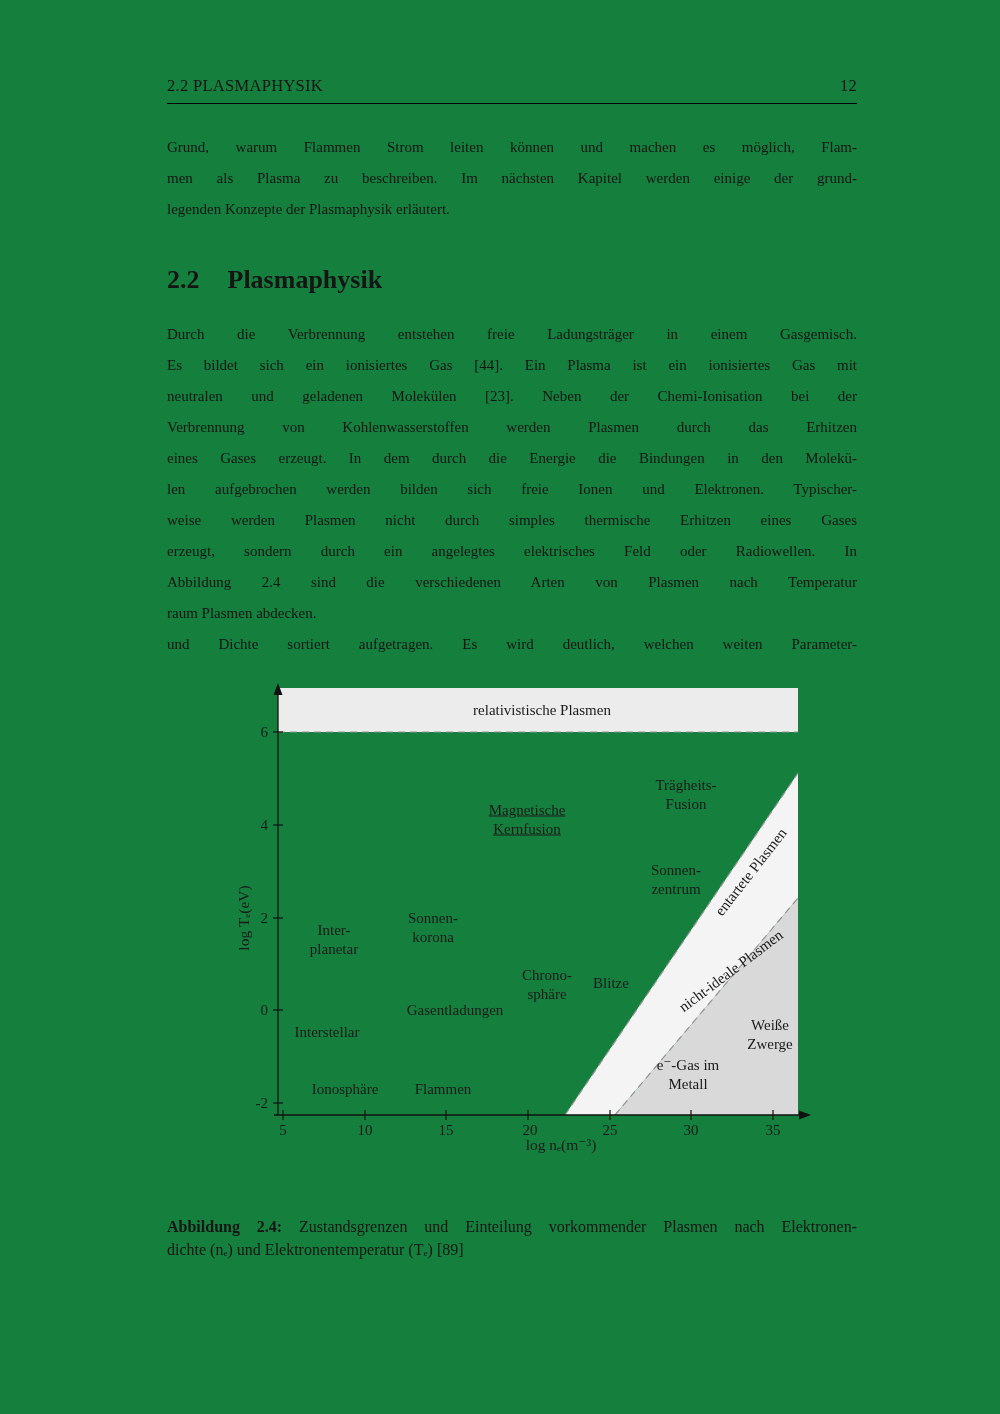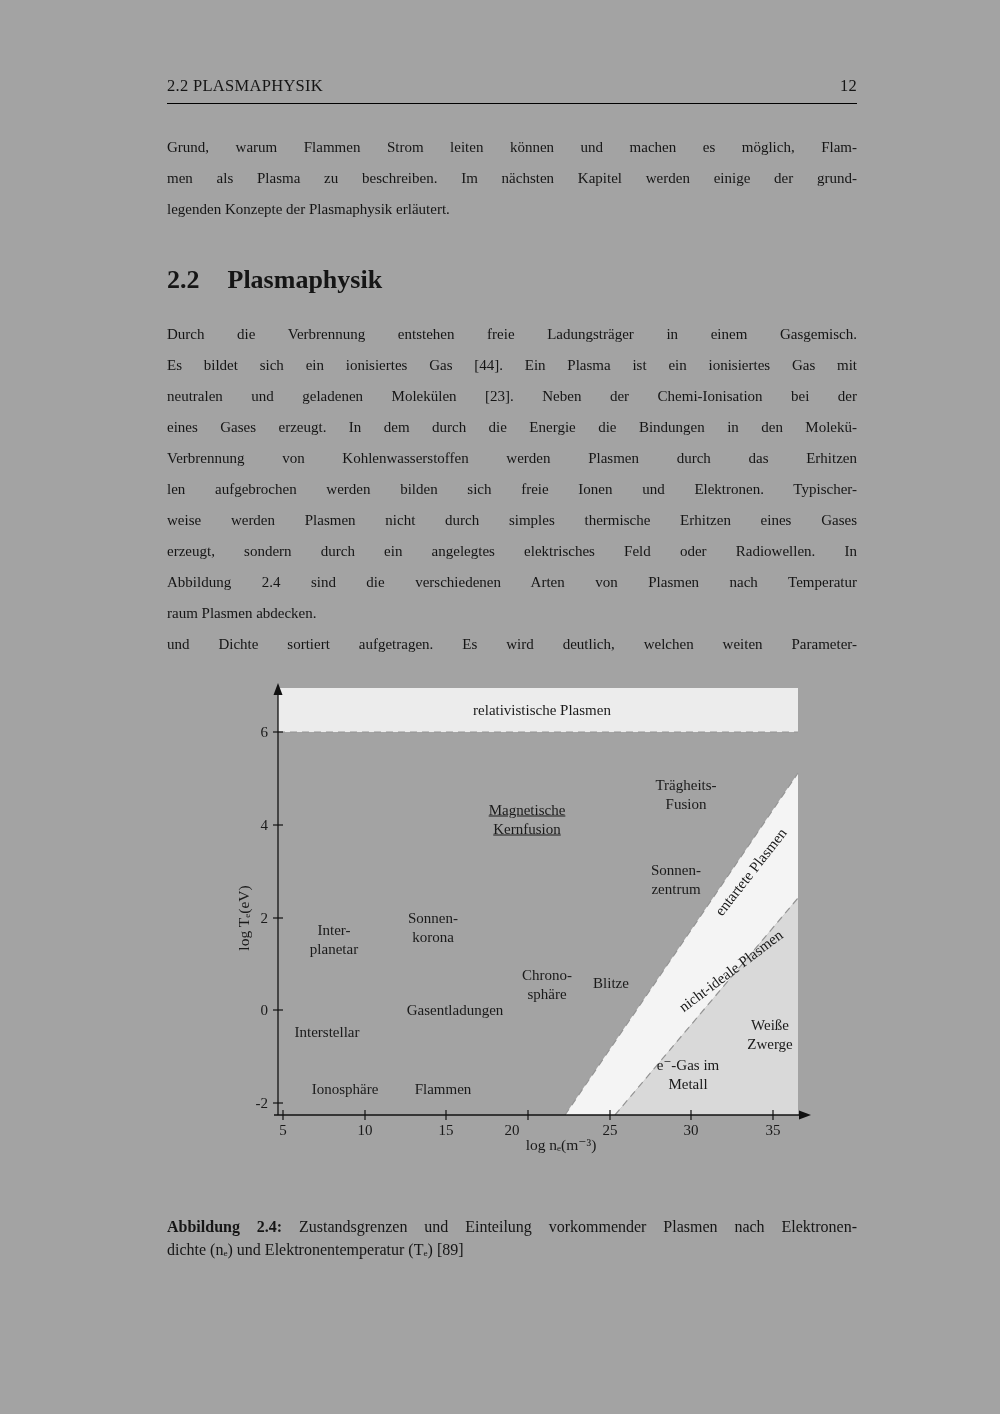--- a/index.html
+++ b/index.html
@@ -2,21 +2,21 @@
 <html><head>
 <meta charset="utf-8">
 <style>
   * { margin: 0; padding: 0; box-sizing: border-box; }
   html, body { background: #ffffff; }
   body {
     width: 1000px; height: 1414px;
     font-family: "Liberation Serif", "DejaVu Serif", serif;
     color: #151515;
   }
-  .page { position: relative; width: 1000px; height: 1414px; background: #a3a3a3; overflow: hidden; }
+  .page { position: relative; width: 1000px; height: 1414px; background: #15803d; overflow: hidden; }
   .content { position: absolute; left: 167px; top: 76px; width: 690px; }
 
   .running-header { display: flex; justify-content: space-between; font-size: 16.5px; letter-spacing: 0.3px; }
   .header-rule { border-top: 1.2px solid #000; margin-top: 7px; }
 
   .para { margin-top: 28px; }
   .line {
     font-size: 15px; line-height: 31px;
     text-align: justify; text-align-last: justify;
     white-space: normal;
@@ -72,22 +72,22 @@
     </div>
 
     <div class="section-heading">
       <span class="sec-num">2.2</span><span class="sec-title">Plasmaphysik</span>
     </div>
 
     <div class="para body">
       <div class="line">Durch die Verbrennung entstehen freie Ladungsträger in einem Gasgemisch.</div>
       <div class="line">Es bildet sich ein ionisiertes Gas [44]. Ein Plasma ist ein ionisiertes Gas mit</div>
       <div class="line">neutralen und geladenen Molekülen [23]. Neben der Chemi-Ionisation bei der</div>
+      <div class="line">Verbrennung von Kohlenwasserstoffen werden Plasmen durch das Erhitzen</div>
       <div class="line">eines Gases erzeugt. In dem durch die Energie die Bindungen in den Molekü-</div>
-      <div class="line">Verbrennung von Kohlenwasserstoffen werden Plasmen durch das Erhitzen</div>
       <div class="line">len aufgebrochen werden bilden sich freie Ionen und Elektronen. Typischer-</div>
       <div class="line">weise werden Plasmen nicht durch simples thermische Erhitzen eines Gases</div>
       <div class="line">erzeugt, sondern durch ein angelegtes elektrisches Feld oder Radiowellen. In</div>
       <div class="line">Abbildung 2.4 sind die verschiedenen Arten von Plasmen nach Temperatur</div>
       <div class="line last">raum Plasmen abdecken.</div>
       <div class="line">und Dichte sortiert aufgetragen. Es wird deutlich, welchen weiten Parameter-</div>
     </div>
 
     <div class="figure">
       <svg width="600" height="480" viewBox="0 0 600 480">
@@ -186,21 +186,21 @@
 
       <div class="ytick" style="left:38px; top:52px;">6</div>
       <div class="ytick" style="left:38px; top:145px;">4</div>
       <div class="ytick" style="left:38px; top:238px;">2</div>
       <div class="ytick" style="left:38px; top:330px;">0</div>
       <div class="ytick" style="left:38px; top:423px;">-2</div>
 
       <div class="tick" style="left:53px; top:450px;">5</div>
       <div class="tick" style="left:135px; top:450px;">10</div>
       <div class="tick" style="left:216px; top:450px;">15</div>
-      <div class="tick" style="left:282px; top:450px;">20</div>
+      <div class="tick" style="left:300px; top:450px;">20</div>
       <div class="tick" style="left:380px; top:450px;">25</div>
       <div class="tick" style="left:461px; top:450px;">30</div>
       <div class="tick" style="left:543px; top:450px;">35</div>
     </div>
 
     <div class="caption">
       <div class="cap-line1">
         <span class="cap-label">Abbildung 2.4:</span>
         <span>Zustandsgrenzen und Einteilung vorkommender Plasmen nach Elektronen-</span>
       </div>

